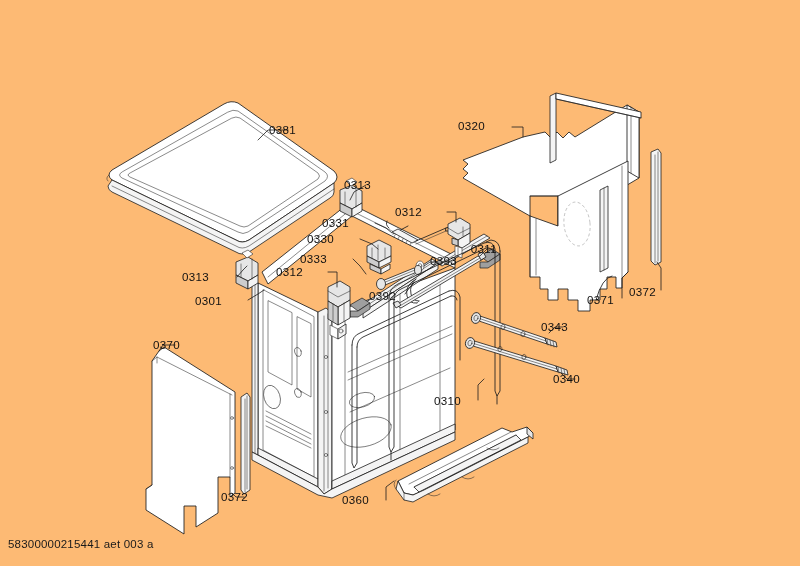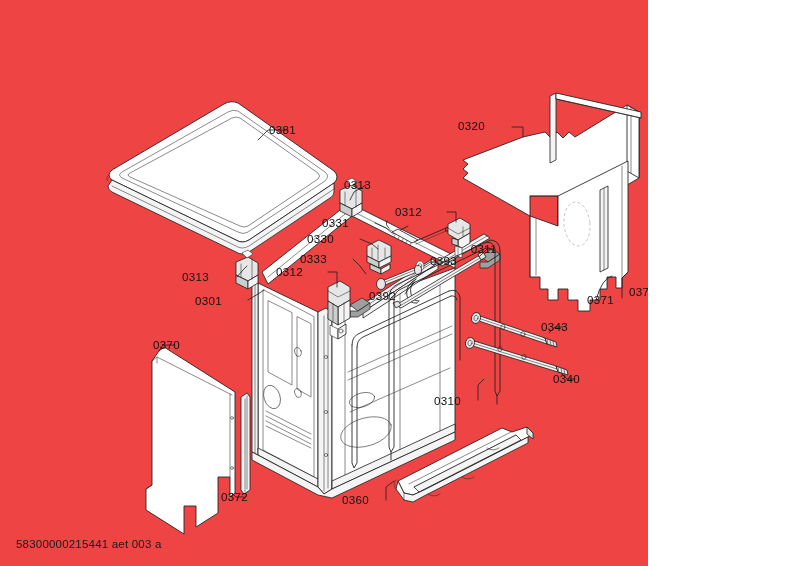--- a/index.html
+++ b/index.html
@@ -7,37 +7,37 @@
     margin: 0;
     padding: 0;
     background: #ffffff;
   }
   body {
     font-family: "Liberation Sans", sans-serif;
     -webkit-font-smoothing: antialiased;
   }
   #page {
     position: relative;
-    width: 648px;
+    width: 800px;
     height: 566px;
-    background: #ef4444;
+    background: #fdba74;
     overflow: hidden;
     text-decoration: underline;
   }
   #diagram-svg {
     position: absolute;
     left: 0;
     top: 0;
     width: 800px;
     height: 566px;
     display: block;
   }
   .caption {
     position: absolute;
-    left: 16px;
+    left: 8px;
     top: 538px;
     font-size: 11.5px;
     color: #1a1a1a;
     letter-spacing: 0.2px;
     white-space: nowrap;
   }
   
   .ln   { fill: none; stroke: #1d1d1d; stroke-width: 0.85; stroke-linejoin: round; stroke-linecap: round; }
   .ln-t { fill: none; stroke: #2a2a2a; stroke-width: 0.55; stroke-linejoin: round; stroke-linecap: round; }
   .ln-h { fill: none; stroke: #8d8d8d; stroke-width: 0.5; stroke-dasharray: 3 2.4; }

